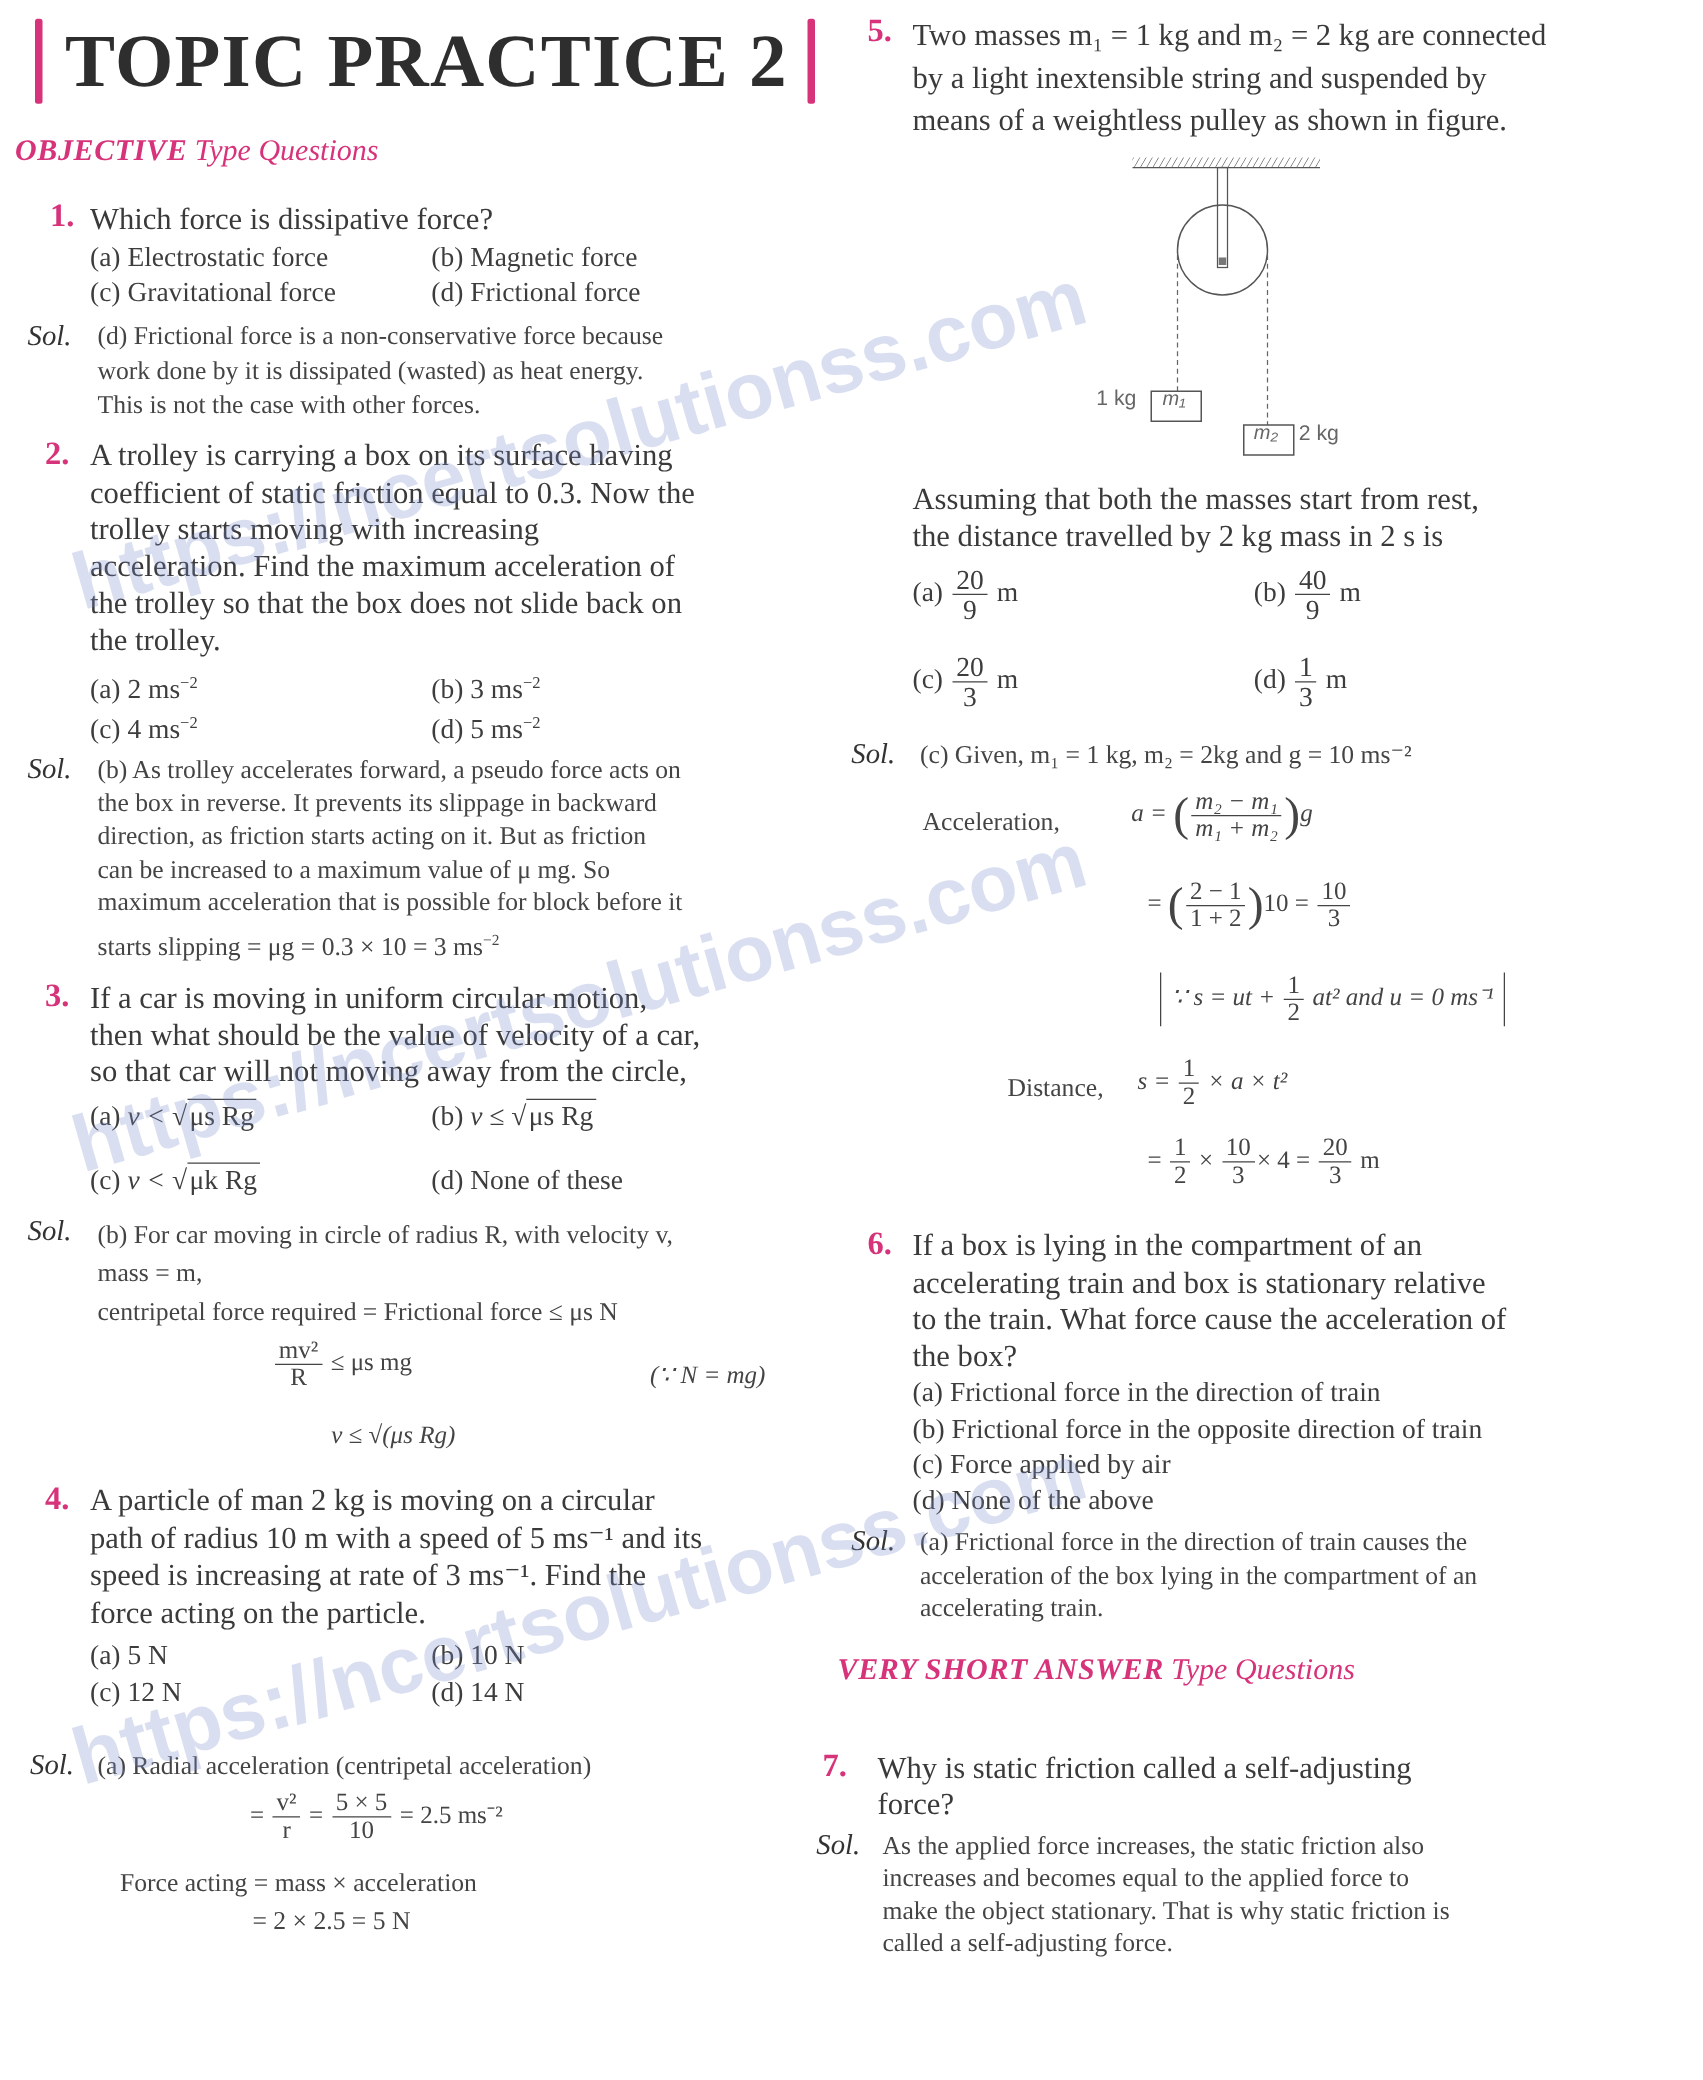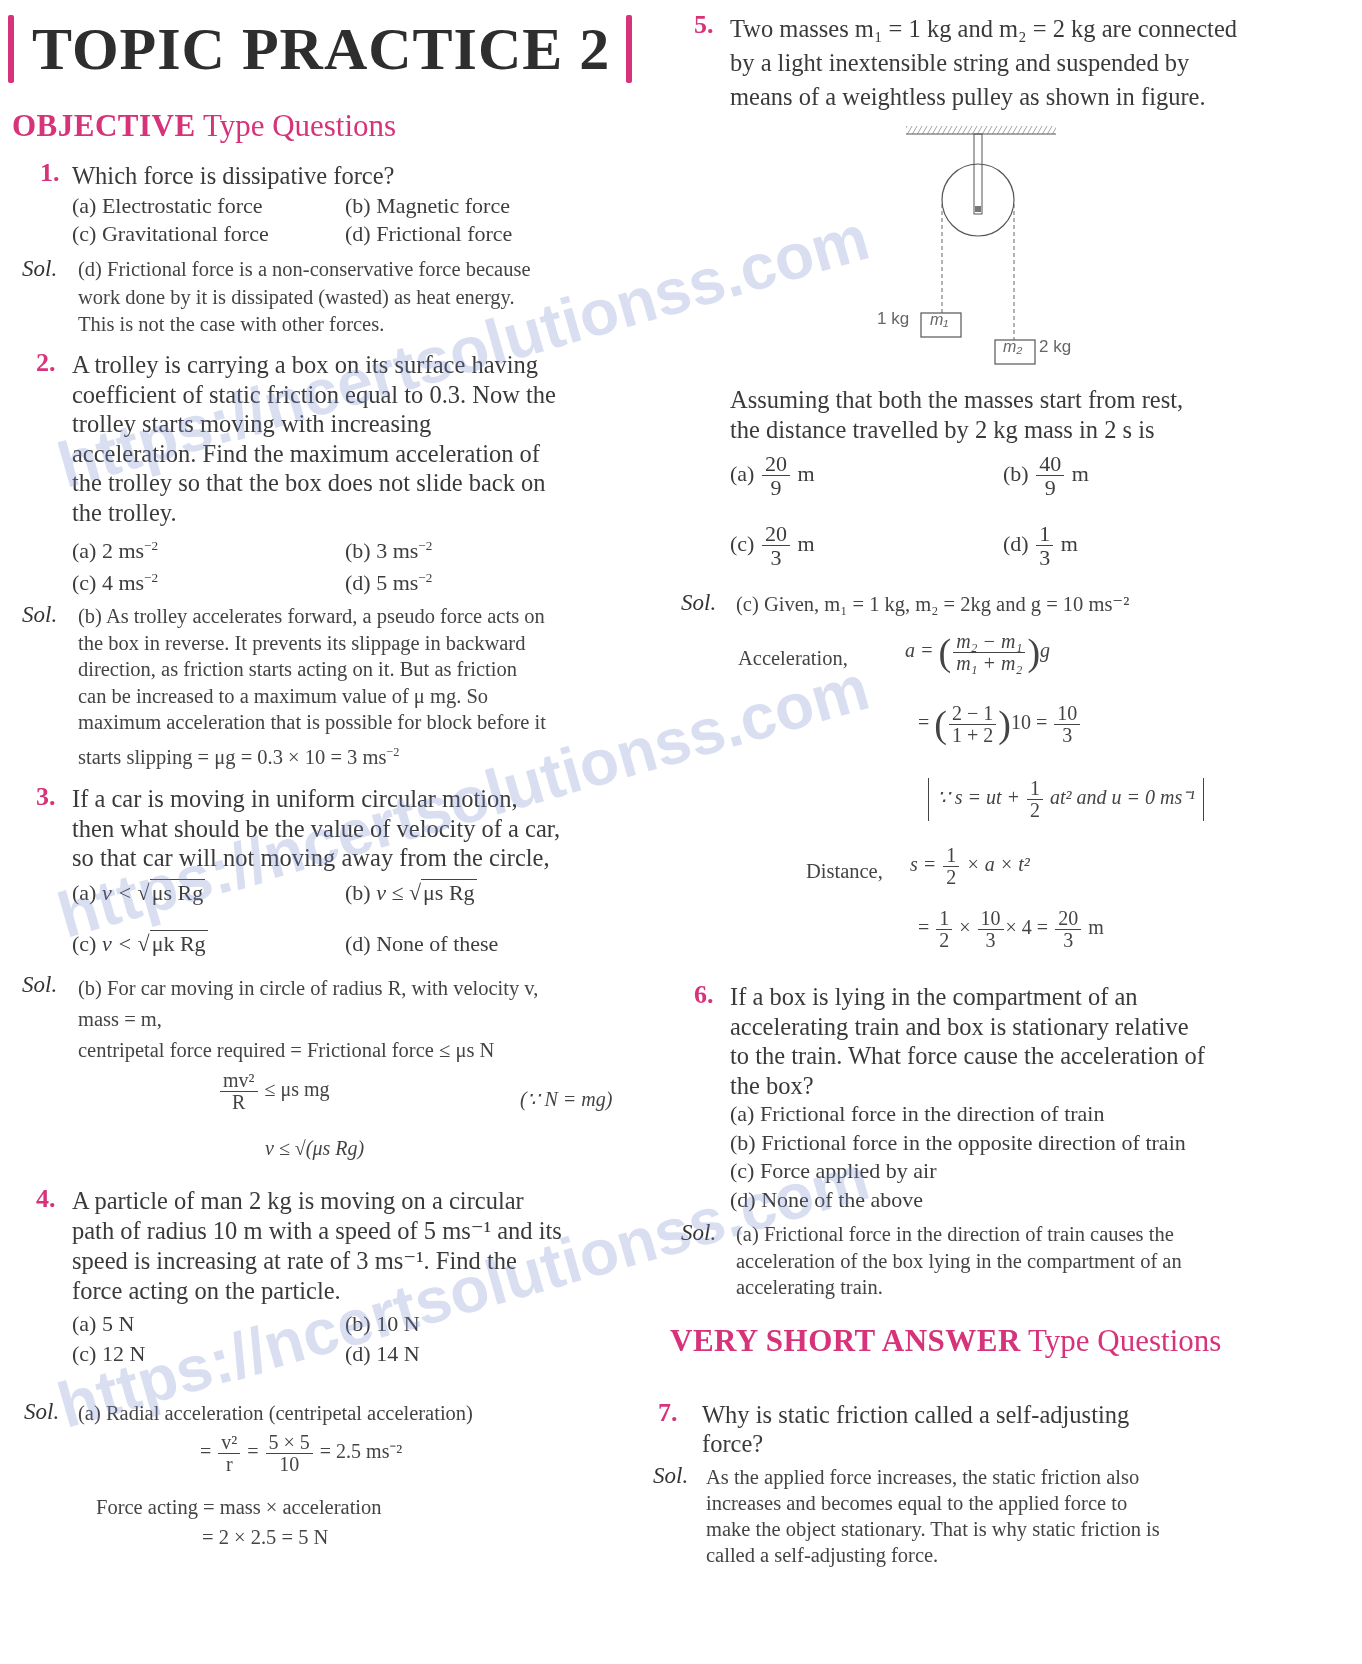--- a/index.html
+++ b/index.html
@@ -1,23 +1,23 @@
 <!DOCTYPE html>
 <html><head>
 <meta charset="utf-8">
 <style>
   html, body { margin:0; padding:0; background:#ffffff; }
   body { width:1362px; height:1664px; position:relative; overflow:hidden;
          font-family:"Liberation Serif","DejaVu Serif",serif; color:#3a3a3a; }
   .abs { position:absolute; }
   .pink { color:#d6337a; }
-  .title-wrap { left:8px; top:14px; height:70px; display:flex; align-items:center;text-align:right; }
+  .title-wrap { left:28px; top:14px; height:70px; display:flex; align-items:center;text-align:right; }
   .bar { width:6px; height:68px; background:#d6337a; border-radius:2px; }
   .title { font-size:60px; font-weight:bold; color:#2e2e2e; letter-spacing:1px; margin:0 16px 0 18px; line-height:60px; }
-  .section { font-size:31px; }
+  .section { font-size:24px;font-style:italic; }
   .section .caps { font-weight:bold; letter-spacing:0.5px; }
   .q { font-size:24.5px; line-height:31px; color:#3a3a3a; }
   .qnum { position:absolute; font-weight:bold; font-size:26px; color:#d6337a; }
   .opt { font-size:22px; line-height:30px; color:#3d3d3d; }
   .sol { font-size:20.5px; line-height:27.5px; color:#444; }
   .sollabel { font-style:italic; font-size:23px; color:#333; }
   .math { font-size:20px; color:#444; font-family:"Liberation Serif",serif; }
   .frac { display:inline-flex; flex-direction:column; align-items:center; vertical-align:middle; line-height:1.05; margin:0 2px; }
   .frac .n { border-bottom:1px solid #444; padding:0 3px; }
   .frac .d { padding:0 3px; }

